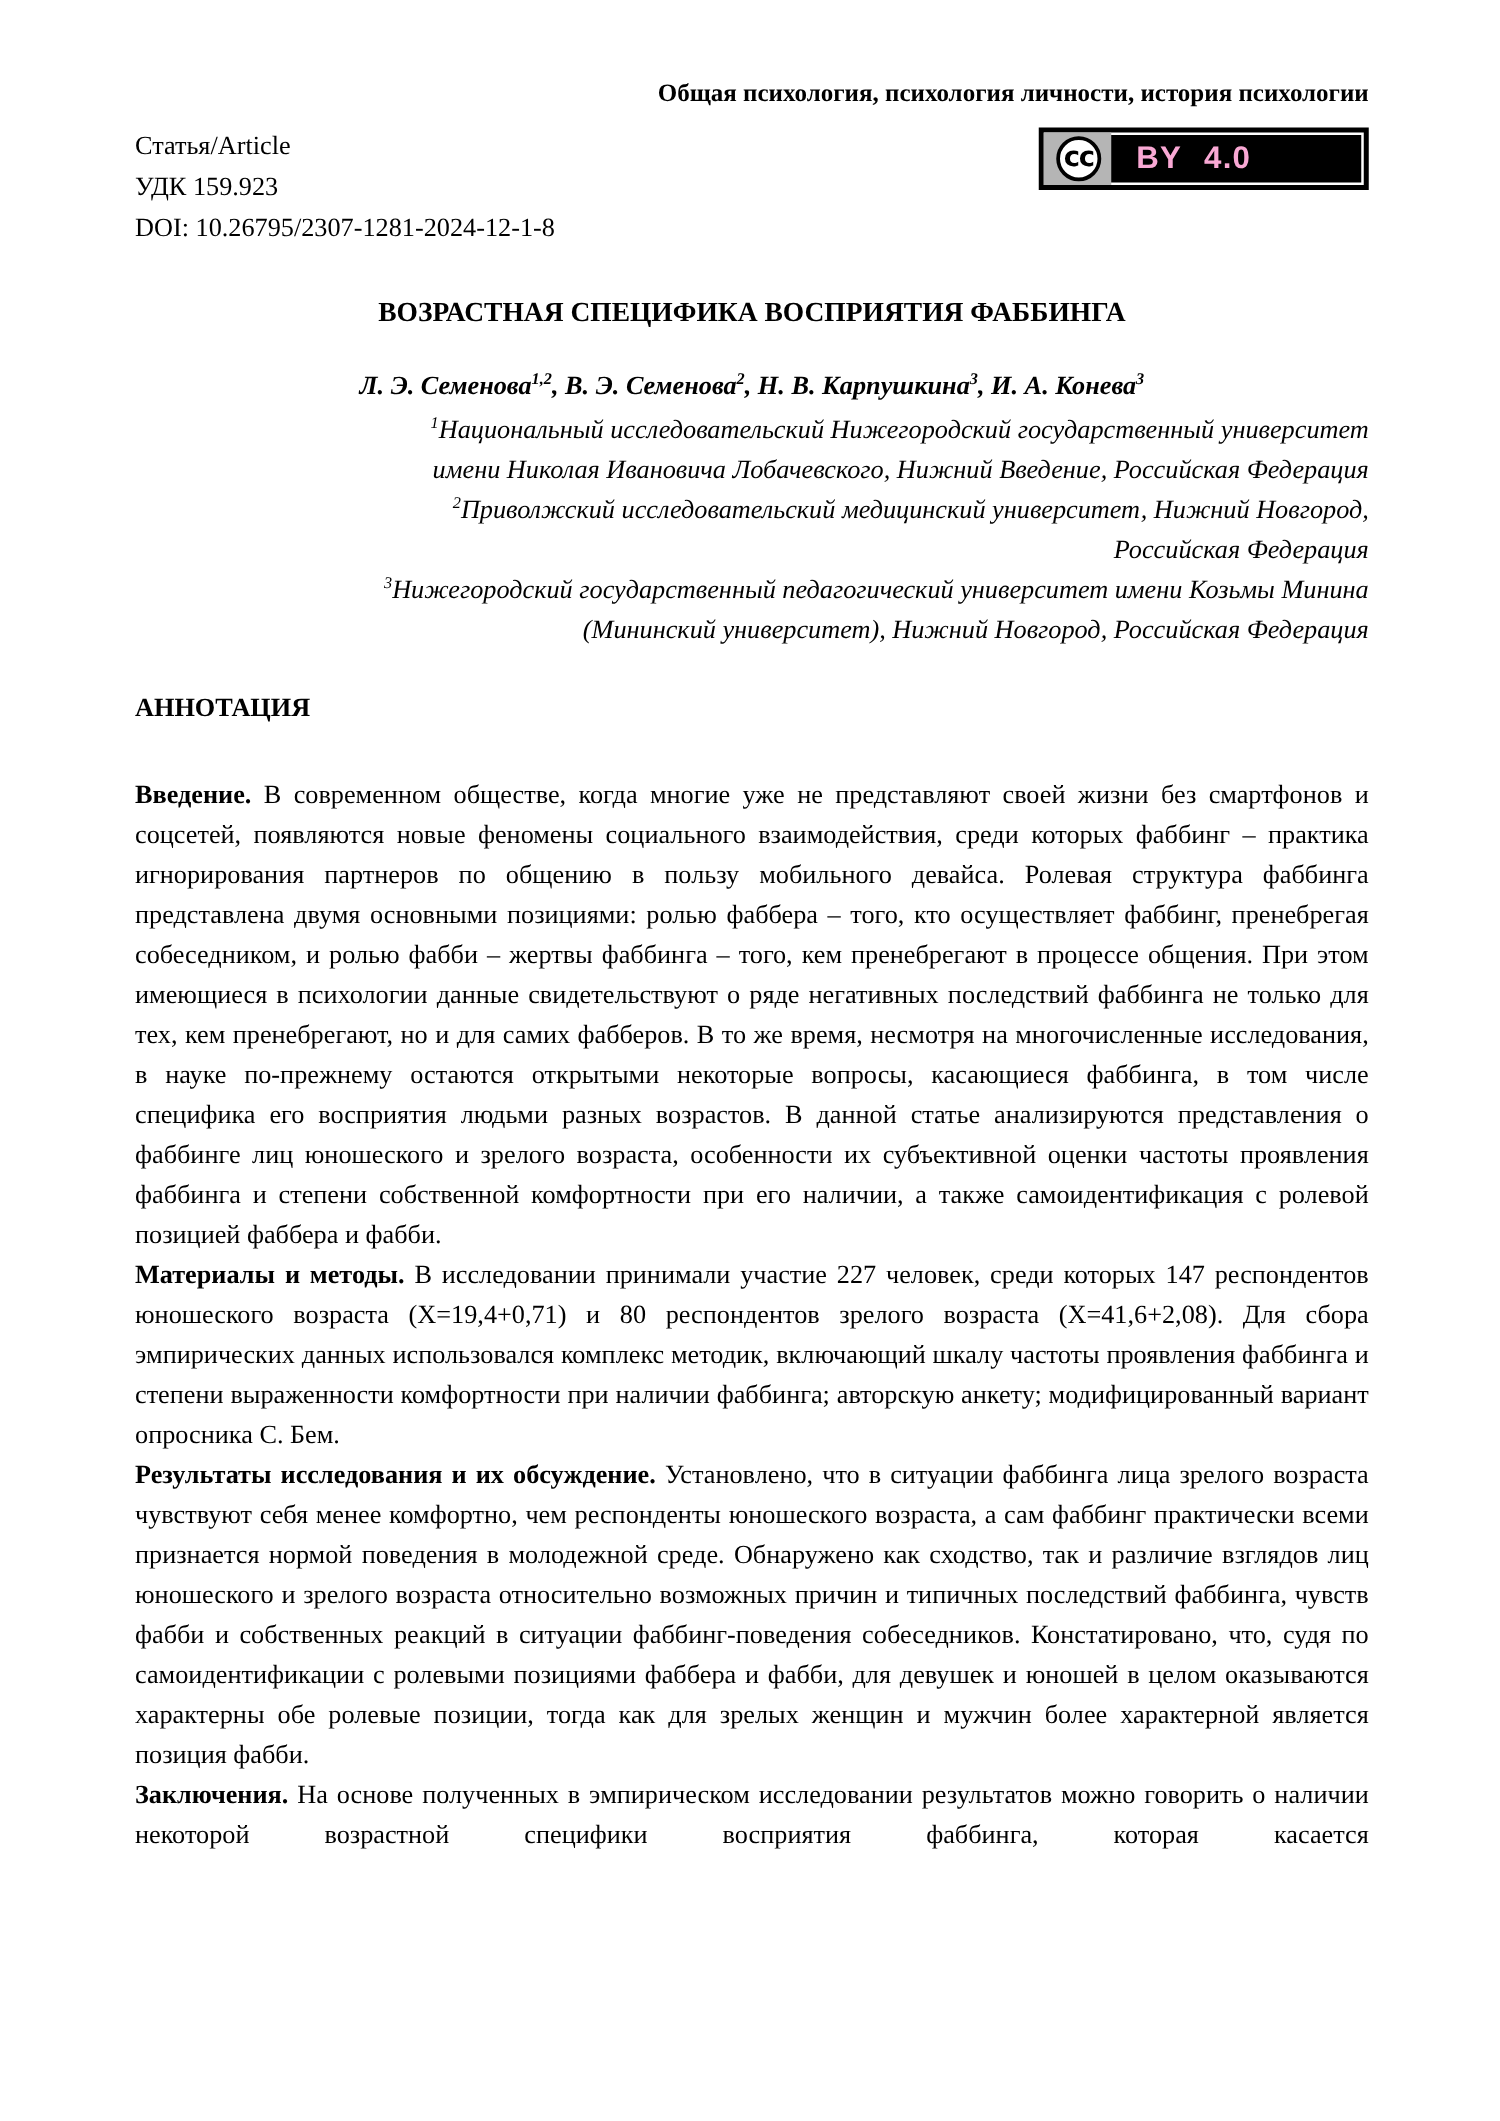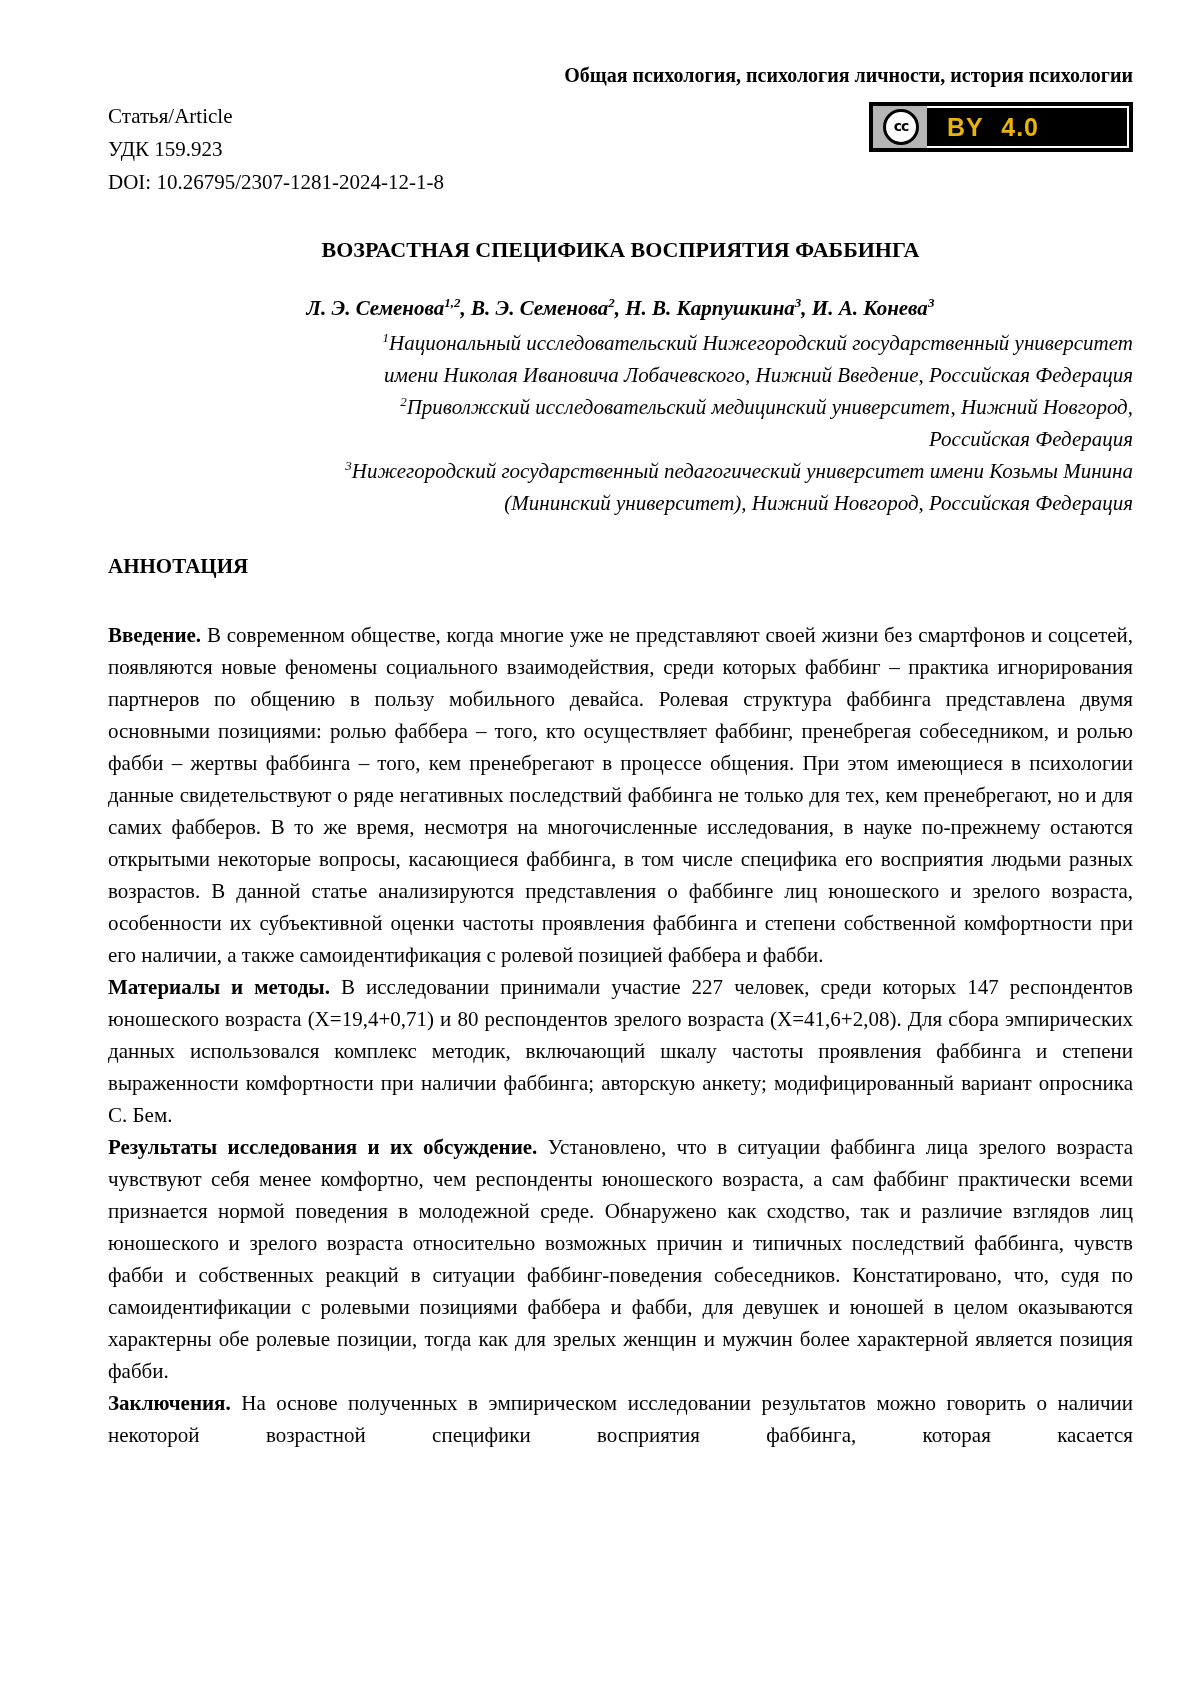--- a/index.html
+++ b/index.html
@@ -1,21 +1,21 @@
 <!DOCTYPE html>
 <html><head>
 <meta charset="utf-8">
 <style>
   html, body { margin: 0; padding: 0; background: #fff; }
   .page {
     position: relative;
     width: 1200px;
     height: 1697px;
     box-sizing: border-box;
-    padding: 62px 67px 0 108px;
+    padding: 62px 105px 0 108px;
     background: #ffffff;
     color: #000000;
     font-family: "Liberation Serif", serif;
     overflow: hidden;
   }
   .header-rubric {
     text-align: right;
     font-weight: bold;
     font-size: 20px;
     line-height: 26px;
@@ -48,29 +48,29 @@
   .cc-circle {
     position: absolute; left: 14px; top: 7px;
     width: 36px; height: 36px;
     background: #fff;
     border: 3px solid #000;
     border-radius: 50%;
     box-sizing: border-box;
     text-align: center;
     font-family: "DejaVu Sans", sans-serif;
     font-weight: bold;
-    font-size: 14px;
+    font-size: 22px;
     line-height: 29px;
     letter-spacing: -1px;
     color: #000;
   }
   .cc-label {
     position: absolute; left: 78px; top: 50%;
     transform: translateY(-50%);
-    color: #eab308;
+    color: #f9a8d4;
     font-family: "Liberation Sans", sans-serif;
     font-weight: bold;
     font-size: 25px;
     letter-spacing: 1px;
     word-spacing: 10px;
   }
 
   .article-title {
     margin: 36px 0 0;
     font-size: 22px;

